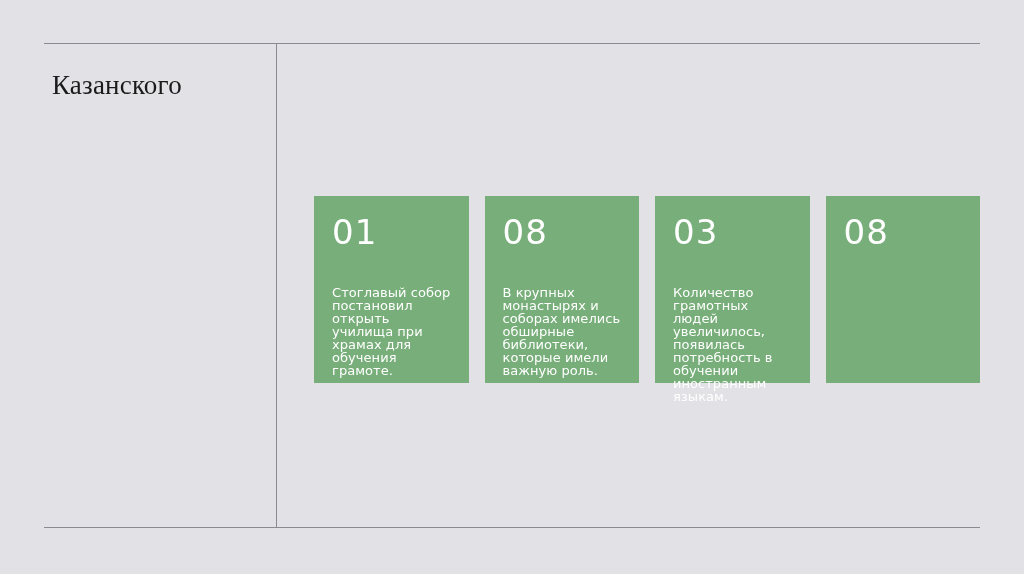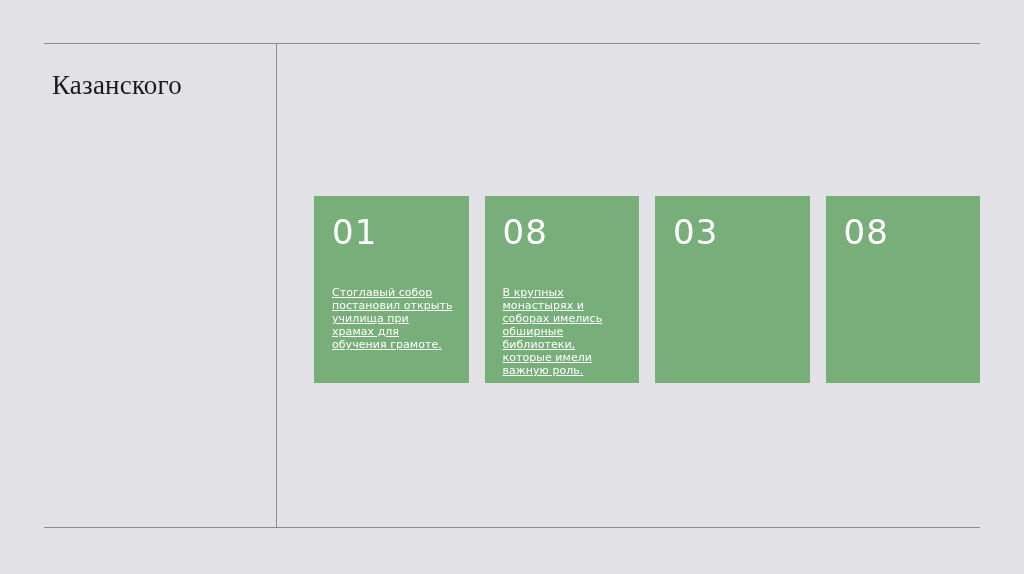--- a/index.html
+++ b/index.html
@@ -83,27 +83,26 @@
     font-size: 34px;
     font-weight: 400;
     line-height: 36px;
     color: #ffffff;
     letter-spacing: 1px;
     margin: 0 0 36px 0;
   }
 
   .card-text {
     font-family: "DejaVu Sans", "Liberation Sans", sans-serif;
-    font-size: 11px;
+    font-size: 13px;
     font-weight: 400;
     line-height: 13px;
     color: #ffffff;
     letter-spacing: 0.05px;
     margin: 0;
-    text-decoration: underline;
   }
 </style>
 </head>
 <body>
 
 <div id="slide">
 
   <div class="rule-h" id="rule-top"></div>
   <div class="rule-h" id="rule-bottom"></div>
   <div id="rule-vertical"></div>
@@ -117,20 +116,21 @@
       <div class="card-text">Стоглавый собор постановил открыть училища при храмах для обучения грамоте.</div>
     </div>
 
     <div class="card">
       <div class="card-number">08</div>
       <div class="card-text">В крупных монастырях и соборах имелись обширные библиотеки, которые имели важную роль.</div>
     </div>
 
     <div class="card">
       <div class="card-number">03</div>
+      <div class="card-text">Количество грамотных людей увеличилось, появилась потребность в обучении иностранным языкам.</div>
     </div>
 
     <div class="card">
       <div class="card-number">08</div>
     </div>
 
   </div>
 
 </div>
 

